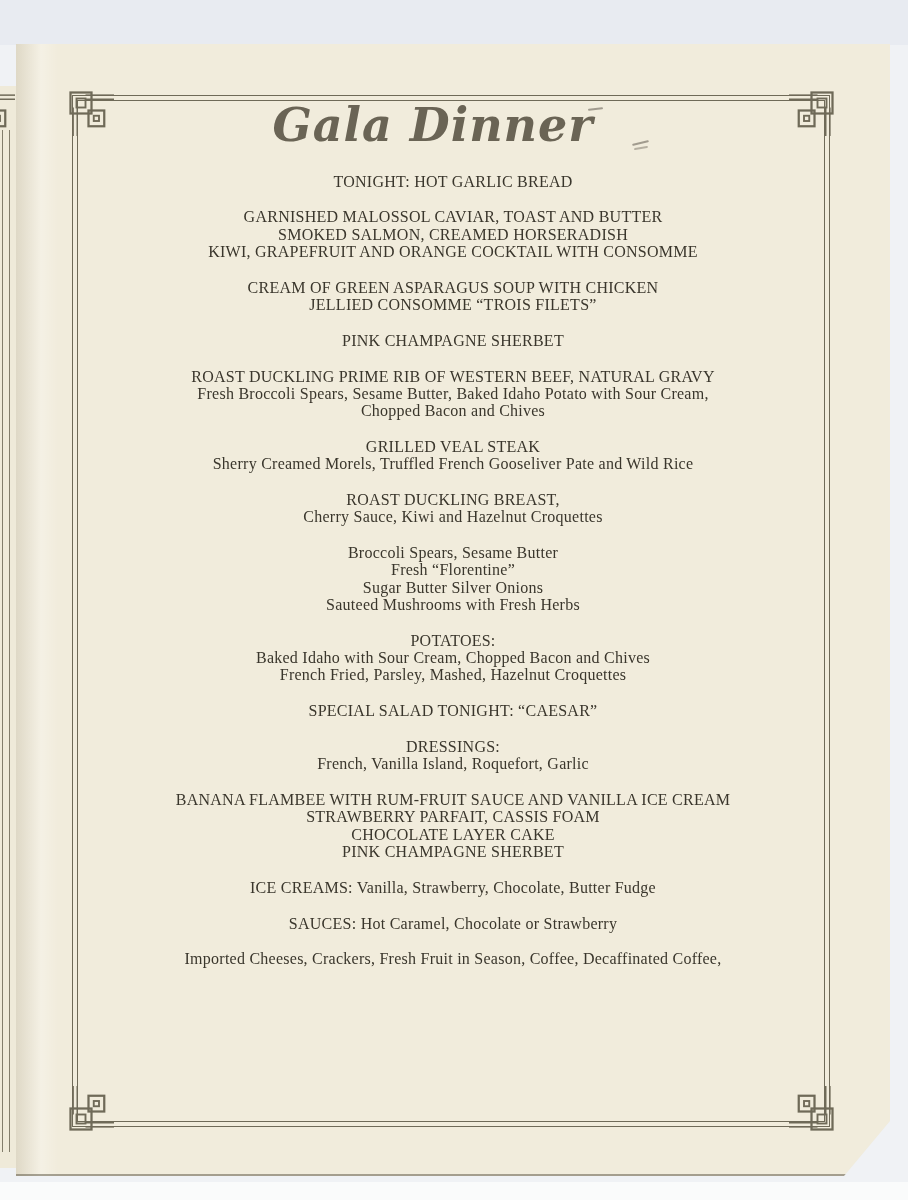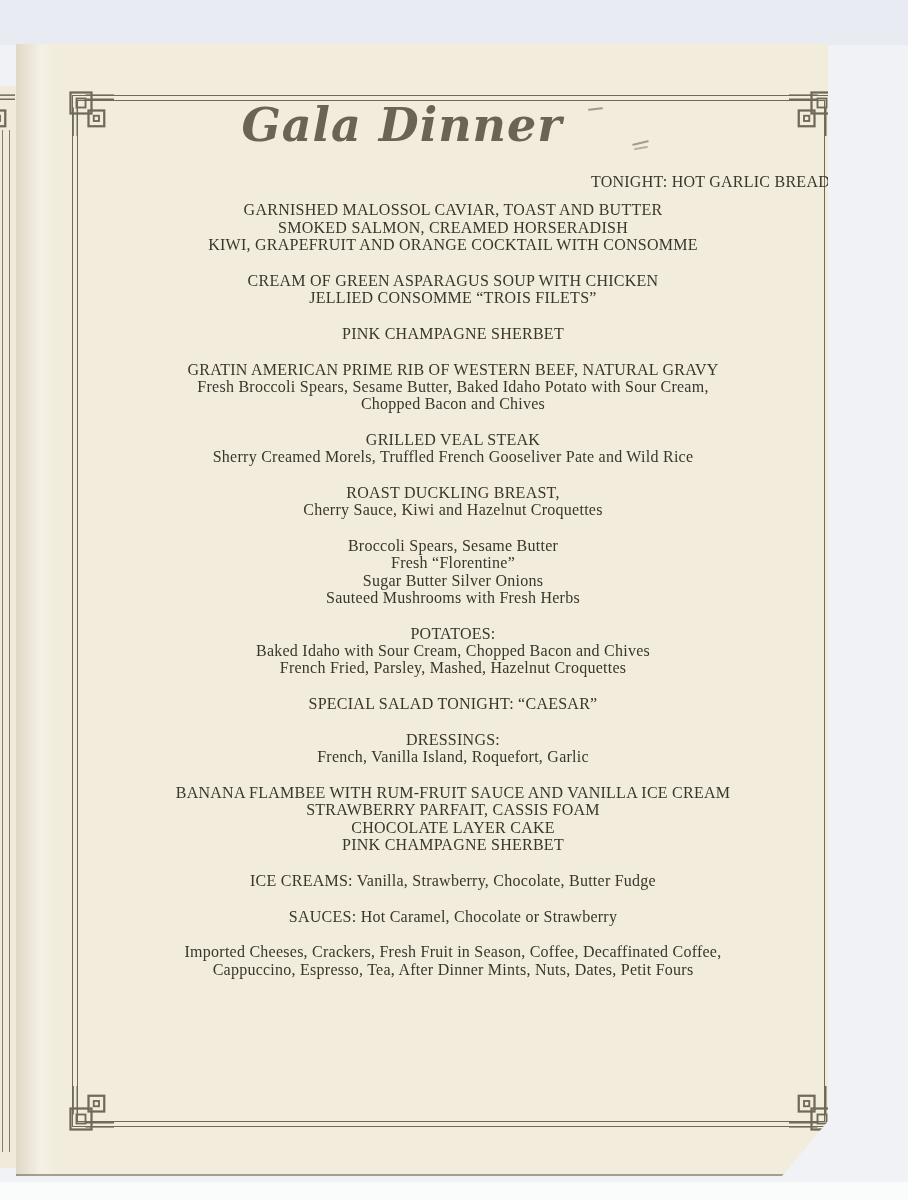--- a/index.html
+++ b/index.html
@@ -17,21 +17,21 @@
     background:#efead9;overflow:hidden;
   }
   .sliver-lines{
     position:absolute;left:2px;top:44px;bottom:16px;width:6px;
     border-left:1.6px solid #6f6a58;border-right:1.6px solid #6f6a58;opacity:.85;
   }
   .sliver .orn{position:absolute;left:-33px;top:2px;}
 
   
   .paper{
-    position:absolute;left:16px;top:44px;width:812px;height:1132px;
+    position:absolute;left:16px;top:44px;width:874px;height:1132px;
     background:#f1ecdc;
     clip-path:polygon(0 0,100% 0,100% calc(100% - 55px),calc(100% - 46px) 100%,0 100%);
     filter:drop-shadow(1px 2px 3px rgba(90,85,70,.35));
   }
   .paper::before{ 
     content:"";position:absolute;left:0;top:0;bottom:0;width:42px;
     background:linear-gradient(90deg,rgba(175,165,140,.28),rgba(255,255,255,.25) 60%,transparent);
     pointer-events:none;
   }
   .paper::after{ 
@@ -57,21 +57,21 @@
     font-family:"DejaVu Serif","Liberation Serif",serif;
     font-style:italic;font-weight:600;font-size:46px;line-height:1.1;
     color:#6a6455;letter-spacing:1px;
   }
 
   #menu-sections{
     position:absolute;left:60px;top:129px;width:754px;
     text-align:center;color:#3a362c;
   }
   .menu-section{margin:0 0 18.5px 0;}
-  .menu-section:first-child{margin-bottom:11px;text-align:right;}
+  .menu-section:first-child{margin-bottom:18px;}
   .menu-line{font-size:16px;line-height:17.3px;letter-spacing:.25px;white-space:nowrap;}
 
   
   .mark{position:absolute;background:#8d877a;height:2px;border-radius:2px;opacity:.8;}
   .mark1{left:572px;top:64px;width:15px;transform:rotate(-6deg);}
   .mark2{left:616px;top:98px;width:17px;transform:rotate(-14deg);}
   .mark2b{left:618px;top:103px;width:14px;transform:rotate(-10deg);opacity:.6;}
 </style>
 </head>
 <body>
@@ -165,21 +165,21 @@
         <div class="menu-line">KIWI, GRAPEFRUIT AND ORANGE COCKTAIL WITH CONSOMME</div>
       </div>
       <div class="menu-section">
         <div class="menu-line">CREAM OF GREEN ASPARAGUS SOUP WITH CHICKEN</div>
         <div class="menu-line">JELLIED CONSOMME “TROIS FILETS”</div>
       </div>
       <div class="menu-section">
         <div class="menu-line">PINK CHAMPAGNE SHERBET</div>
       </div>
       <div class="menu-section">
-        <div class="menu-line">GRATIN AMERICAN PRIME RIB OF WESTERN BEEF, NATURAL GRAVY</div>
+        <div class="menu-line">ROAST DUCKLING PRIME RIB OF WESTERN BEEF, NATURAL GRAVY</div>
         <div class="menu-line">Fresh Broccoli Spears, Sesame Butter, Baked Idaho Potato with Sour Cream,</div>
         <div class="menu-line">Chopped Bacon and Chives</div>
       </div>
       <div class="menu-section">
         <div class="menu-line">GRILLED VEAL STEAK</div>
         <div class="menu-line">Sherry Creamed Morels, Truffled French Gooseliver Pate and Wild Rice</div>
       </div>
       <div class="menu-section">
         <div class="menu-line">ROAST DUCKLING BREAST,</div>
         <div class="menu-line">Cherry Sauce, Kiwi and Hazelnut Croquettes</div>
@@ -209,16 +209,15 @@
         <div class="menu-line">PINK CHAMPAGNE SHERBET</div>
       </div>
       <div class="menu-section">
         <div class="menu-line">ICE CREAMS: Vanilla, Strawberry, Chocolate, Butter Fudge</div>
       </div>
       <div class="menu-section">
         <div class="menu-line">SAUCES: Hot Caramel, Chocolate or Strawberry</div>
       </div>
       <div class="menu-section">
         <div class="menu-line">Imported Cheeses, Crackers, Fresh Fruit in Season, Coffee, Decaffinated Coffee,</div>
-        <div class="menu-line">Cappuccino, Espresso, Tea, After Dinner Mints, Nuts, Dates, Petit Fours</div>
       </div>
     </div>
 </div>
 
 </body></html>

